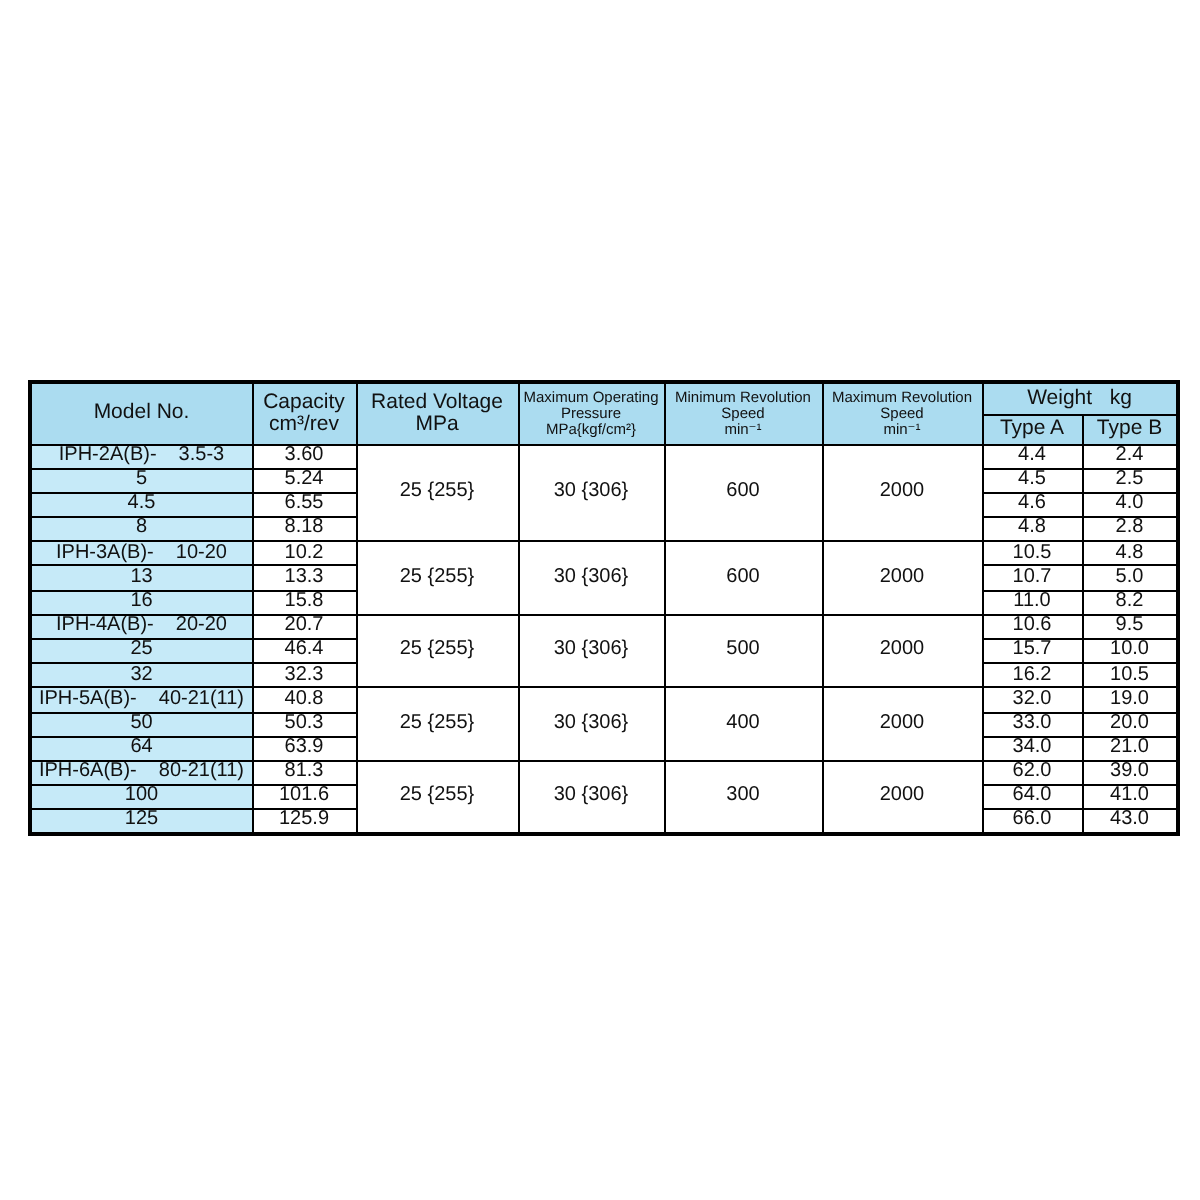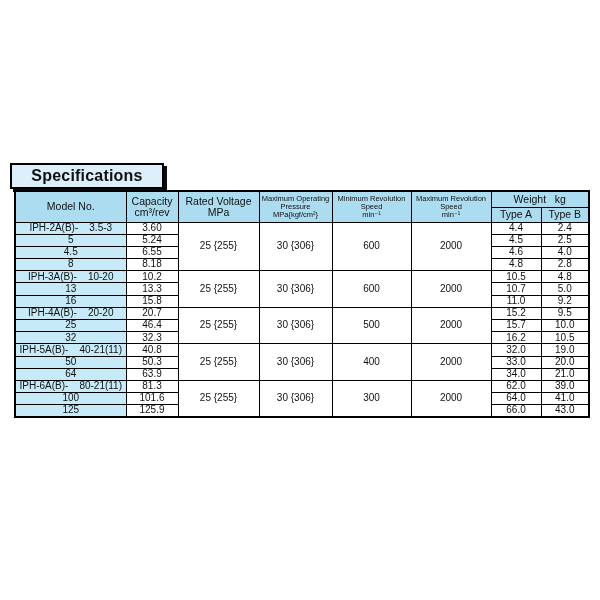--- a/index.html
+++ b/index.html
@@ -34,23 +34,20 @@
   tbody td{font-size:10px;background:#fff;}
   td.model-cell{background:var(--model-bg);}
   td.model-first div{display:flex;justify-content:center;gap:11px;}
   td.merged-cell{font-size:10px;margin-left:20px;}
 </style>
 </head>
 <body>
 
 <div class="canvas" style="--header-bg: #abdcf0; --model-bg: #c6eaf8; --title-bg: #ddeffa;">
 
-  <div class="title-box">
-    <span>Specifications</span>
-  </div>
 
   <table class="spec">
     <colgroup>
       <col style="width:111px">
         <col style="width:52px">
         <col style="width:81px">
       <col style="width:73px">
         <col style="width:79px">
         <col style="width:80px">
       <col style="width:50px">
@@ -143,35 +140,35 @@
         <tr>
           <td class="model-cell">13</td>
           <td>13.3</td>
           <td>10.7</td>
           <td>5.0</td>
         </tr>
         <tr>
           <td class="model-cell">16</td>
           <td>15.8</td>
           <td>11.0</td>
-          <td>9.2</td>
+          <td>8.2</td>
         </tr>
         <tr>
           <td class="model-cell model-first">
             <div>
               <span>IPH-4A(B)-</span>
               <span>20-20</span>
             </div>
           </td>
           <td>20.7</td>
           <td rowspan="3" class="merged-cell">25 {255}</td>
           <td rowspan="3" class="merged-cell">30 {306}</td>
           <td rowspan="3" class="merged-cell">500</td>
           <td rowspan="3" class="merged-cell">2000</td>
-          <td>15.2</td>
+          <td>10.6</td>
           <td>9.5</td>
         </tr>
         <tr>
           <td class="model-cell">25</td>
           <td>46.4</td>
           <td>15.7</td>
           <td>10.0</td>
         </tr>
         <tr>
           <td class="model-cell">32</td>

